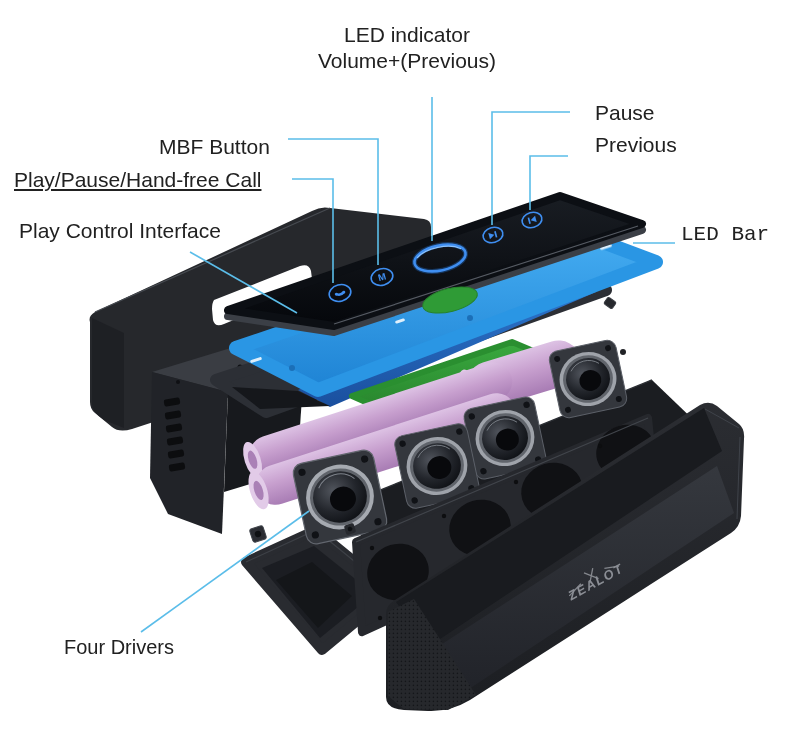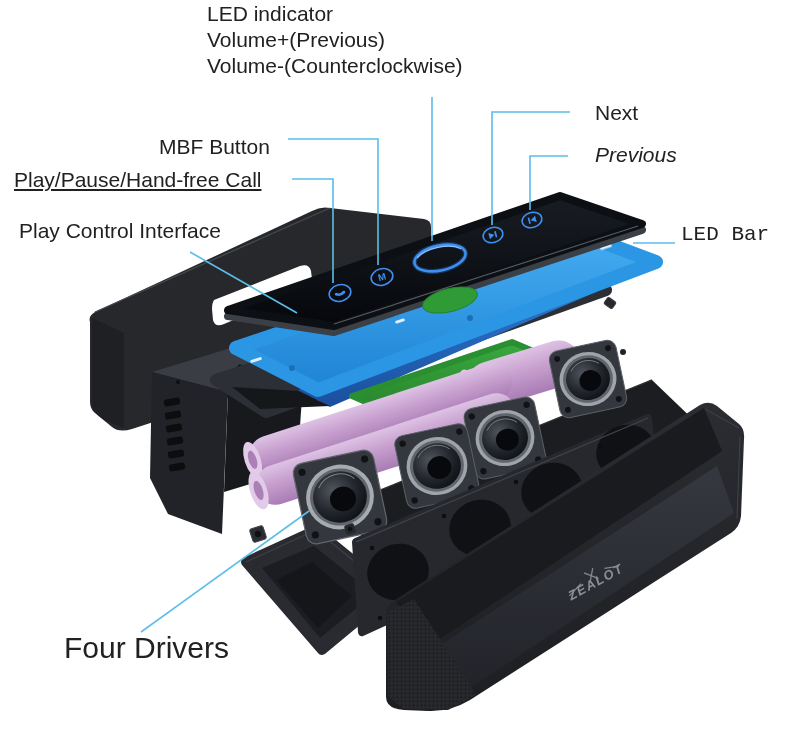--- a/index.html
+++ b/index.html
@@ -1,28 +1,28 @@
 <!DOCTYPE html>
 <html><head>
 <meta charset="utf-8">
 <style>
   html,body{margin:0;padding:0;background:#ffffff;}
   .stage{position:relative;width:800px;height:730px;background:#ffffff;
          font-family:"Liberation Sans",sans-serif;overflow:hidden;}
   .stage svg{position:absolute;left:0;top:0;}
   .lbl{position:absolute;color:#212121;font-size:21px;line-height:25px;white-space:nowrap;}
-  #lbl-led-indicator{left:207px;top:1px;width:400px;text-align:left;white-space:normal;line-height:26px;}
+  #lbl-led-indicator{left:207px;top:22px;width:400px;text-align:center;white-space:normal;line-height:26px;}
   #lbl-led-indicator span{display:block;}
   #lbl-next{left:595px;top:100px;}
-  #lbl-previous{left:595px;top:142px;font-style:italic;}
+  #lbl-previous{left:595px;top:132px;}
   #lbl-mbf{left:159px;top:134px;}
   #lbl-play{left:14px;top:167px;text-decoration:underline;}
   #lbl-touch{left:19px;top:218px;}
   #lbl-ledbar{left:681px;top:222px;font-family:Liberation Mono, monospace;}
-  #lbl-drivers{left:64px;top:635px;font-size:30px;}
+  #lbl-drivers{left:64px;top:635px;font-size:20px;}
 </style>
 </head>
 <body>
 
 <div class="stage">
 
 <svg width="800" height="730" viewBox="0 0 800 730">
   <defs>
     <linearGradient id="azureG" x1="0" y1="0" x2="0" y2="1">
       <stop offset="0" stop-color="#45adf2"></stop>
@@ -293,23 +293,22 @@
     <path d="M 570,112 L 492,112 L 492,225"></path>
     <path d="M 568,156 L 530,156 L 530,210"></path>
     <path d="M 675,243 L 633,243"></path>
     <path d="M 141,632 L 309,511"></path>
   </g>
 </svg>
 
 <div class="lbl" id="lbl-led-indicator">
   <span>LED indicator</span>
   <span>Volume+(Previous)</span>
-  <span>Volume-(Counterclockwise)</span>
 </div>
-<div class="lbl" id="lbl-next">Next</div>
+<div class="lbl" id="lbl-next">Pause</div>
 <div class="lbl" id="lbl-previous">Previous</div>
 <div class="lbl" id="lbl-mbf">MBF Button</div>
 <div class="lbl" id="lbl-play">Play/Pause/Hand-free Call</div>
 <div class="lbl" id="lbl-touch">Play Control Interface</div>
 <div class="lbl" id="lbl-ledbar">LED Bar</div>
 <div class="lbl" id="lbl-drivers">Four Drivers</div>
 
 </div>
 
 </body></html>

